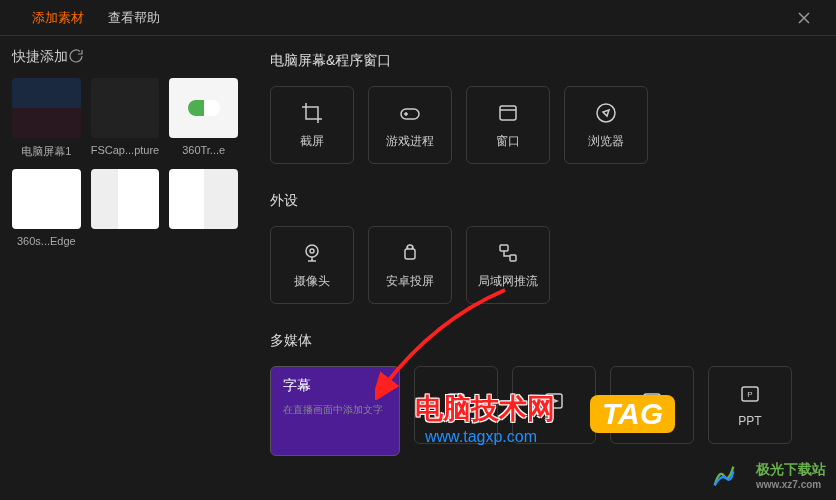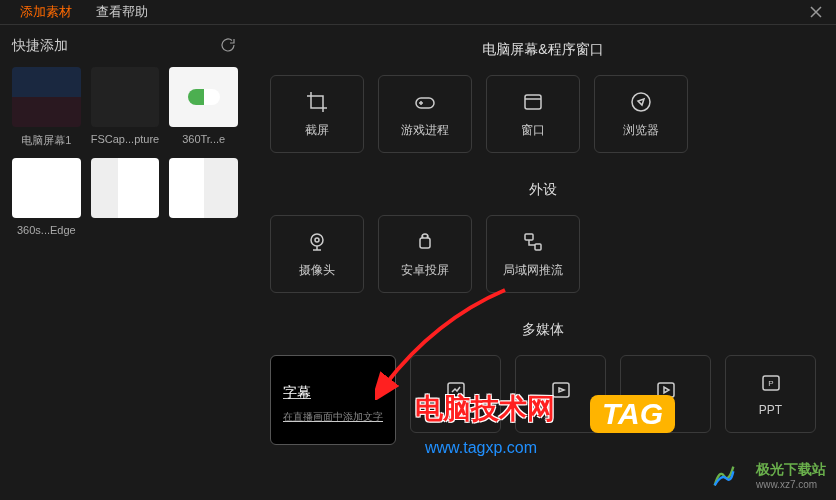--- a/index.html
+++ b/index.html
@@ -6,24 +6,24 @@
     body {
       width: 836px;
       height: 500px;
       background: #1a1a1a;
       font-family: "Microsoft YaHei", sans-serif;
       color: #ccc;
       overflow: hidden;
       position: relative;
     }
     .header {
-      height: 25px;
-      display: flex;
-      align-items: center;
-      padding: 0 8px;
+      height: 36px;
+      display: flex;
+      align-items: center;
+      padding: 0 20px;
       border-bottom: 1px solid #333;
     }
     .tab {
       padding: 0 12px;
       font-size: 13px;
       cursor: pointer;
     }
     .tab.active { color: #ff6a00; }
     .close-btn {
       margin-left: auto;
@@ -39,21 +39,21 @@
       display: flex;
       height: calc(100% - 36px);
     }
     .sidebar {
       width: 250px;
       padding: 12px;
       overflow-y: auto;
     }
     .sidebar-header {
       display: flex;
-      justify-content: space-between;
+      justify-content: flex-start;
       align-items: center;
       margin-bottom: 12px;
       font-size: 14px;
     }
     .refresh-icon {
       width: 18px;
       height: 18px;
       cursor: pointer;
       color: #999;
     }
@@ -79,62 +79,60 @@
       color: #aaa;
       text-align: center;
       white-space: nowrap;
       overflow: hidden;
       text-overflow: ellipsis;
     }
     .content {
       flex: 1;
       padding: 16px 20px;
       overflow-y: auto;
-      text-align: center;
     }
     .section-title {
       font-size: 14px;
       margin-bottom: 16px;
       color: #ddd;
     }
     .card-row {
       display: flex;
       gap: 14px;
       margin-bottom: 28px;
     }
     .card {
-      width: 94px;
+      width: 84px;
       height: 78px;
       border: 1px solid #3a3a3a;
       border-radius: 6px;
       display: flex;
       flex-direction: column;
       align-items: center;
       justify-content: center;
       cursor: pointer;
       gap: 8px;
     }
     .card-icon {
       width: 24px;
       height: 24px;
       color: #ccc;
     }
     .card-label {
       font-size: 12px;
       color: #ccc;
     }
     .card.active {
-      background: #000000;
+      background: #4c1d95;
       border-color: #555;
       width: 130px;
       height: 90px;
       align-items: flex-start;
-      padding: 28px 12px;
+      padding: 10px 12px;
       justify-content: flex-start;
-      text-decoration: underline;
     }
     .card.active .card-label {
       font-size: 14px;
       color: #fff;
     }
     .card-desc {
       font-size: 10px;
       color: #888;
       line-height: 1.4;
     }
@@ -162,21 +160,21 @@
       font-size: 28px;
       font-weight: bold;
       color: #ff2020;
       text-shadow: 1px 1px 0 #fff, -1px -1px 0 #fff, 1px -1px 0 #fff, -1px 1px 0 #fff;
       pointer-events: none;
       padding-left: 44px;
     }
     .wm-url {
       position: absolute;
       left: 425px;
-      top: 439px;
+      top: 428px;
       font-size: 16px;
       color: #2090ff;
       pointer-events: none;
     }
     .tag-badge {
       position: absolute;
       left: 590px;
       top: 395px;
       background: #ffb400;
       color: #fff;
@@ -201,20 +199,21 @@
       height: 28px;
     }
     .jg-text {
       color: #6ab04c;
       font-size: 14px;
       font-weight: bold;
     }
     .jg-url {
       color: #888;
       font-size: 10px;
+      font-weight: bold;
     }
   </style>
 </head>
 <body>
 
 <div class="header">
   <div class="tab active">添加素材</div>
   <div class="tab">查看帮助</div>
   <div class="close-btn">
     <svg width="12" height="12" viewBox="0 0 12 12">

